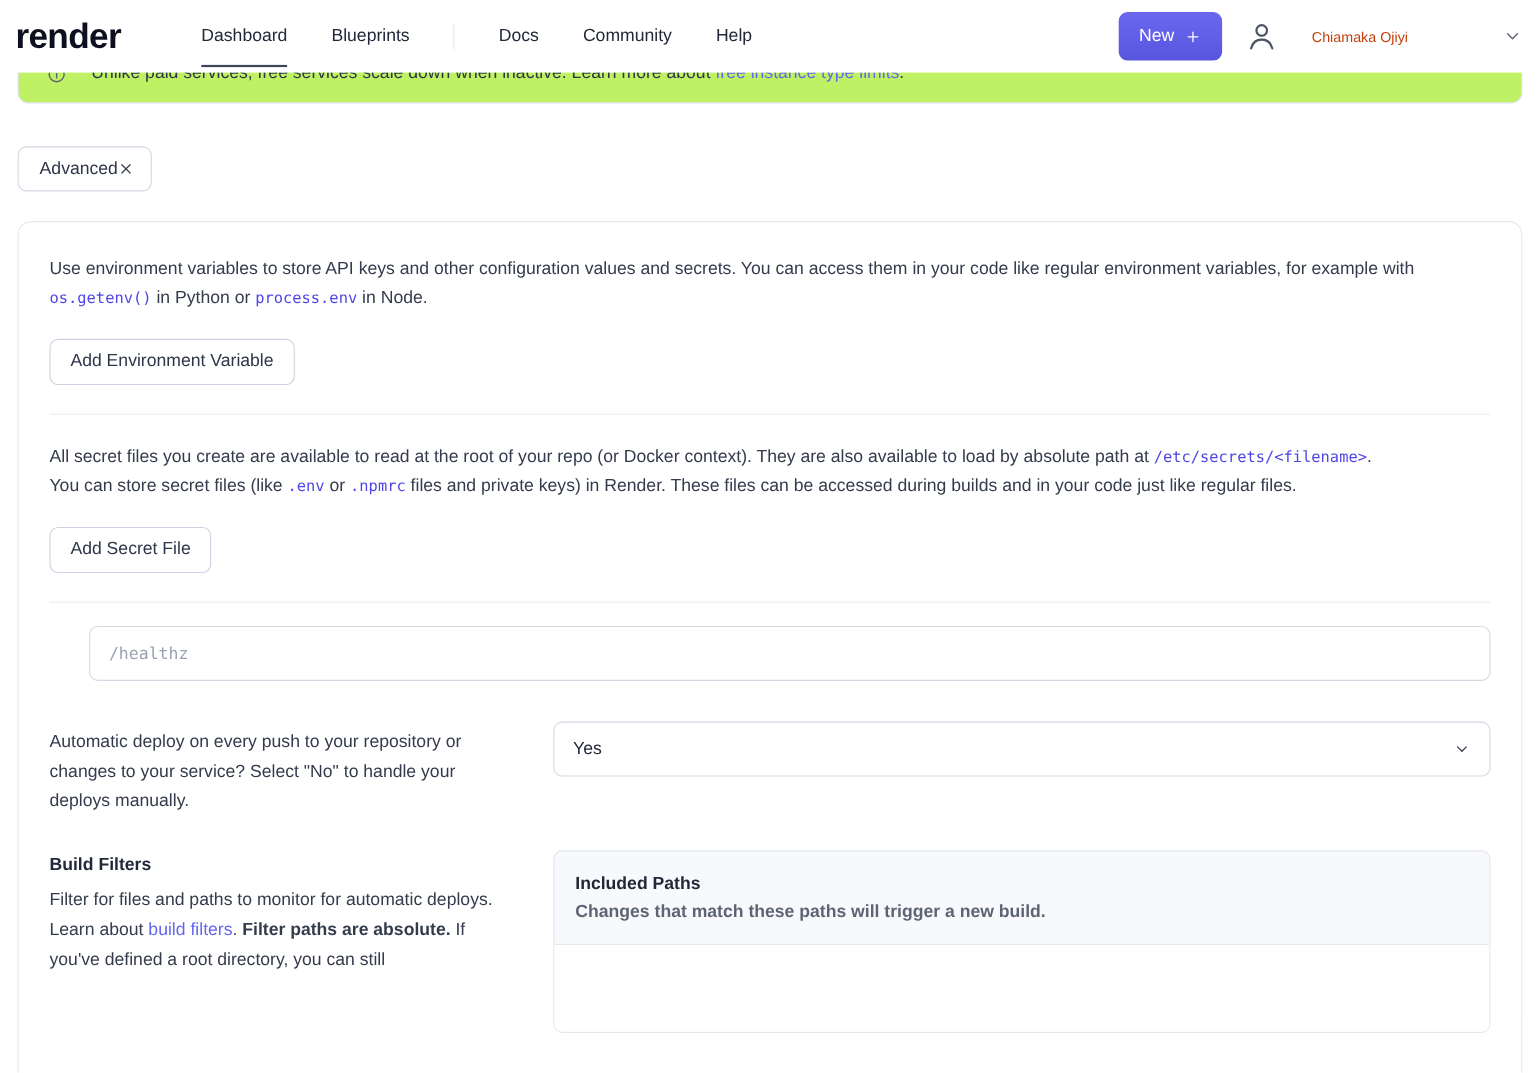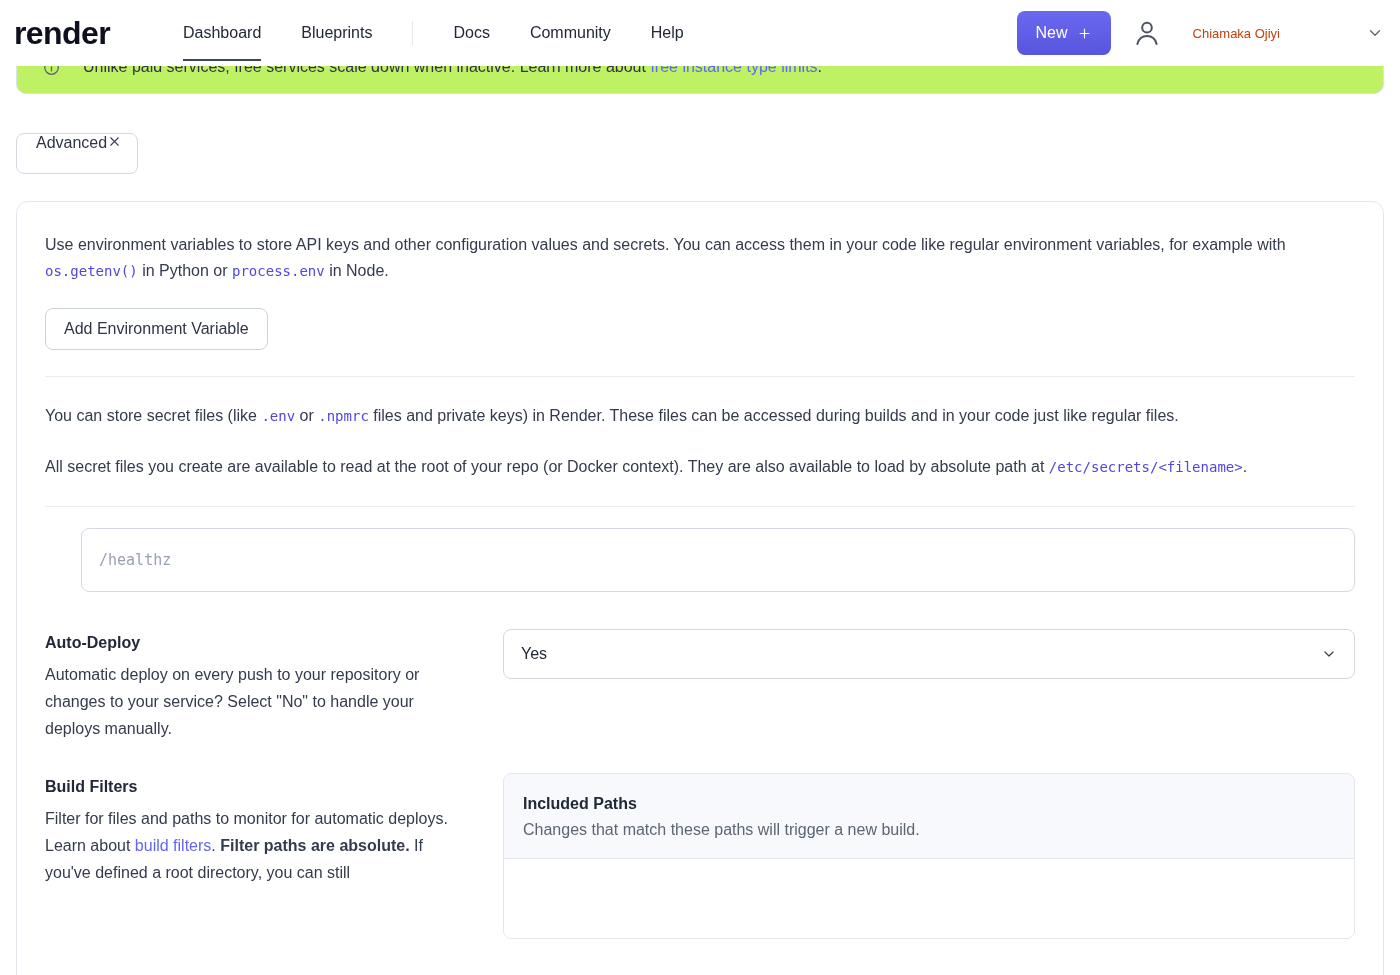--- a/index.html
+++ b/index.html
@@ -49,21 +49,21 @@
   .banner-outer { position: relative; z-index: 1; margin: -26px 16px 0; }
   .banner {
     border: 1px solid #dde1ea; border-radius: 10px; background: #bef264;
     height: 54px; display: flex; align-items: center; padding: 0 25px; gap: 22px;
     font-size: 16px; color: #2e3547;
   }
   .banner a { color: #6366f1; text-decoration: none; cursor: pointer; }
 
   
   .chip {
-    display: inline-flex; align-items: flex-start; gap: 0;
+    display: inline-flex; align-items: center; gap: 0;
     height: 41px; padding: 0 15px 0 19px; margin: 39px 0 0 16px;
     border: 1px solid #d3d8e3; border-radius: 8px; background: #fff;
     font-size: 16px; color: #2e3547; cursor: pointer;
   }
 
   
   .card {
     margin: 27px 16px 0; border: 1px solid #e3e7ee; border-radius: 12px;
     padding: 30px 28px 80px; background: #fff; min-height: 900px;
   }
@@ -85,38 +85,38 @@
   .form-row.r2 { margin-top: 42px; }
   .form-row.r3 { margin-top: 36px; }
   .form-left { width: 422px; flex: 0 0 auto; }
   .form-right { flex: 1 1 auto; margin-left: 36px; margin-top: -5px; }
   .field-label { font-size: 16px; font-weight: 600; color: #222838; margin: 0 0 9px; }
   .field-desc { font-size: 16px; line-height: 27px; color: #343b4c; margin: 0; }
   .field-desc a { color: #6366f1; text-decoration: none; cursor: pointer; }
   .field-desc .bold { font-weight: 700; }
 
   .text-input {
-    width: 100%; height: 64px; border: 1px solid #d3d8e3; border-radius: 8px;
+    width: 100%; height: 50px; border: 1px solid #d3d8e3; border-radius: 8px;
     padding: 0 17px; background: #fff; outline: none;
     font-family: "DejaVu Sans Mono", monospace; font-size: 15px; color: #222838;
   }
   .text-input::placeholder { color: #99a1b0; }
 
   .select {
     height: 50px; border: 1px solid #d3d8e3; border-radius: 8px; background: #fff;
     display: flex; align-items: center; justify-content: space-between;
     padding: 0 17px; font-size: 16px; color: #222838; cursor: pointer;
   }
 
   .bf-panel {
     border: 1px solid #e3e7ee; border-radius: 8px; background: #f8f9fc;
     padding: 21px 19px 0; overflow: hidden;
   }
   .bf-title { font-size: 16px; font-weight: 600; color: #222838; margin: 0; }
-  .bf-desc { font-size: 16px; color: #5d6575; margin: 8px 0 0; }
+  .bf-desc { font-size: 16px; color: #5d6575; margin: 8px 0 0; font-weight: bold; }
   .bf-input-row {
     margin: 19px -19px 0; height: 80px;
     background: #fff; border-top: 1px solid #e3e7ee;
   }
 
   .icon { display: inline-flex; align-items: center; justify-content: center; }
 </style>
 </head>
 <body>
 
@@ -187,38 +187,38 @@
 <div class="card">
 
   
   <p class="body-text"><span>Use environment variables to store API keys and other configuration values and secrets. You can access them in your code like regular environment variables, for example with </span><span class="code">os.getenv()</span><span> in Python or </span><span class="code">process.env</span><span> in Node.</span></p>
 
   <button class="outline-btn">Add Environment Variable</button>
 
   <hr class="divider">
 
   
+  <p class="body-text mt-25"><span>All secret files you create are available to read at the root of your repo (or Docker context). They are also available to load by absolute path at </span><span class="code">/etc/secrets/&lt;filename&gt;</span><span>.</span></p>
+
   <p class="body-text"><span>You can store secret files (like </span><span class="code">.env</span><span> or </span><span class="code">.npmrc</span><span> files and private keys) in Render. These files can be accessed during builds and in your code just like regular files.</span></p>
 
-  <p class="body-text mt-25"><span>All secret files you create are available to read at the root of your repo (or Docker context). They are also available to load by absolute path at </span><span class="code">/etc/secrets/&lt;filename&gt;</span><span>.</span></p>
-
+  <button class="outline-btn">Add Secret File</button>
 
   <hr class="divider">
 
   
   <div class="form-row r1">
     <div class="form-right">
       <input class="text-input" type="text" placeholder="/healthz" style="">
     </div>
   </div>
 
   
   <div class="form-row r2">
     <div class="form-left">
-      <p class="field-label">Auto-Deploy</p>
       <p class="field-desc">Automatic deploy on every push to your repository or changes to your service? Select "No" to handle your deploys manually.</p>
     </div>
     <div class="form-right">
       <div class="select">
         <span>Yes</span>
         <span class="icon">
           <svg width="16" height="16" viewBox="0 0 24 24" fill="none" stroke="#38404f" stroke-width="1.8" stroke-linecap="round" stroke-linejoin="round">
               <polyline points="6 9 12 15 18 9"></polyline>
             </svg>
         </span>

